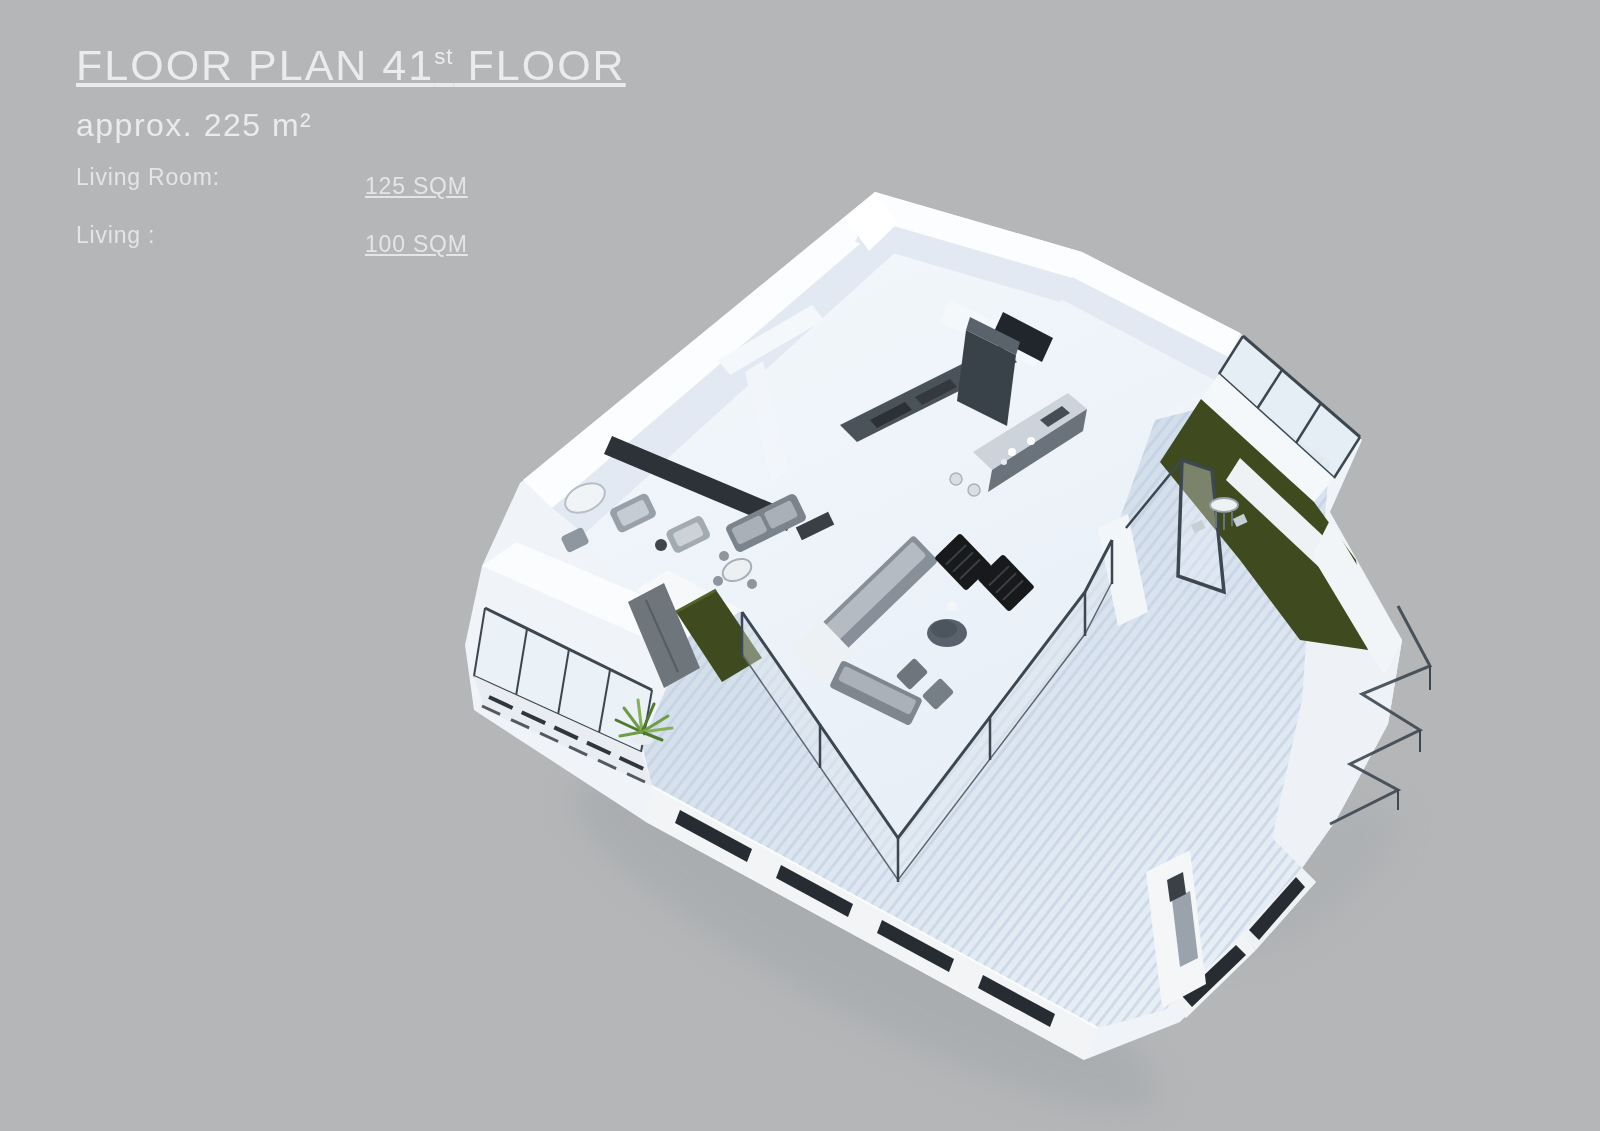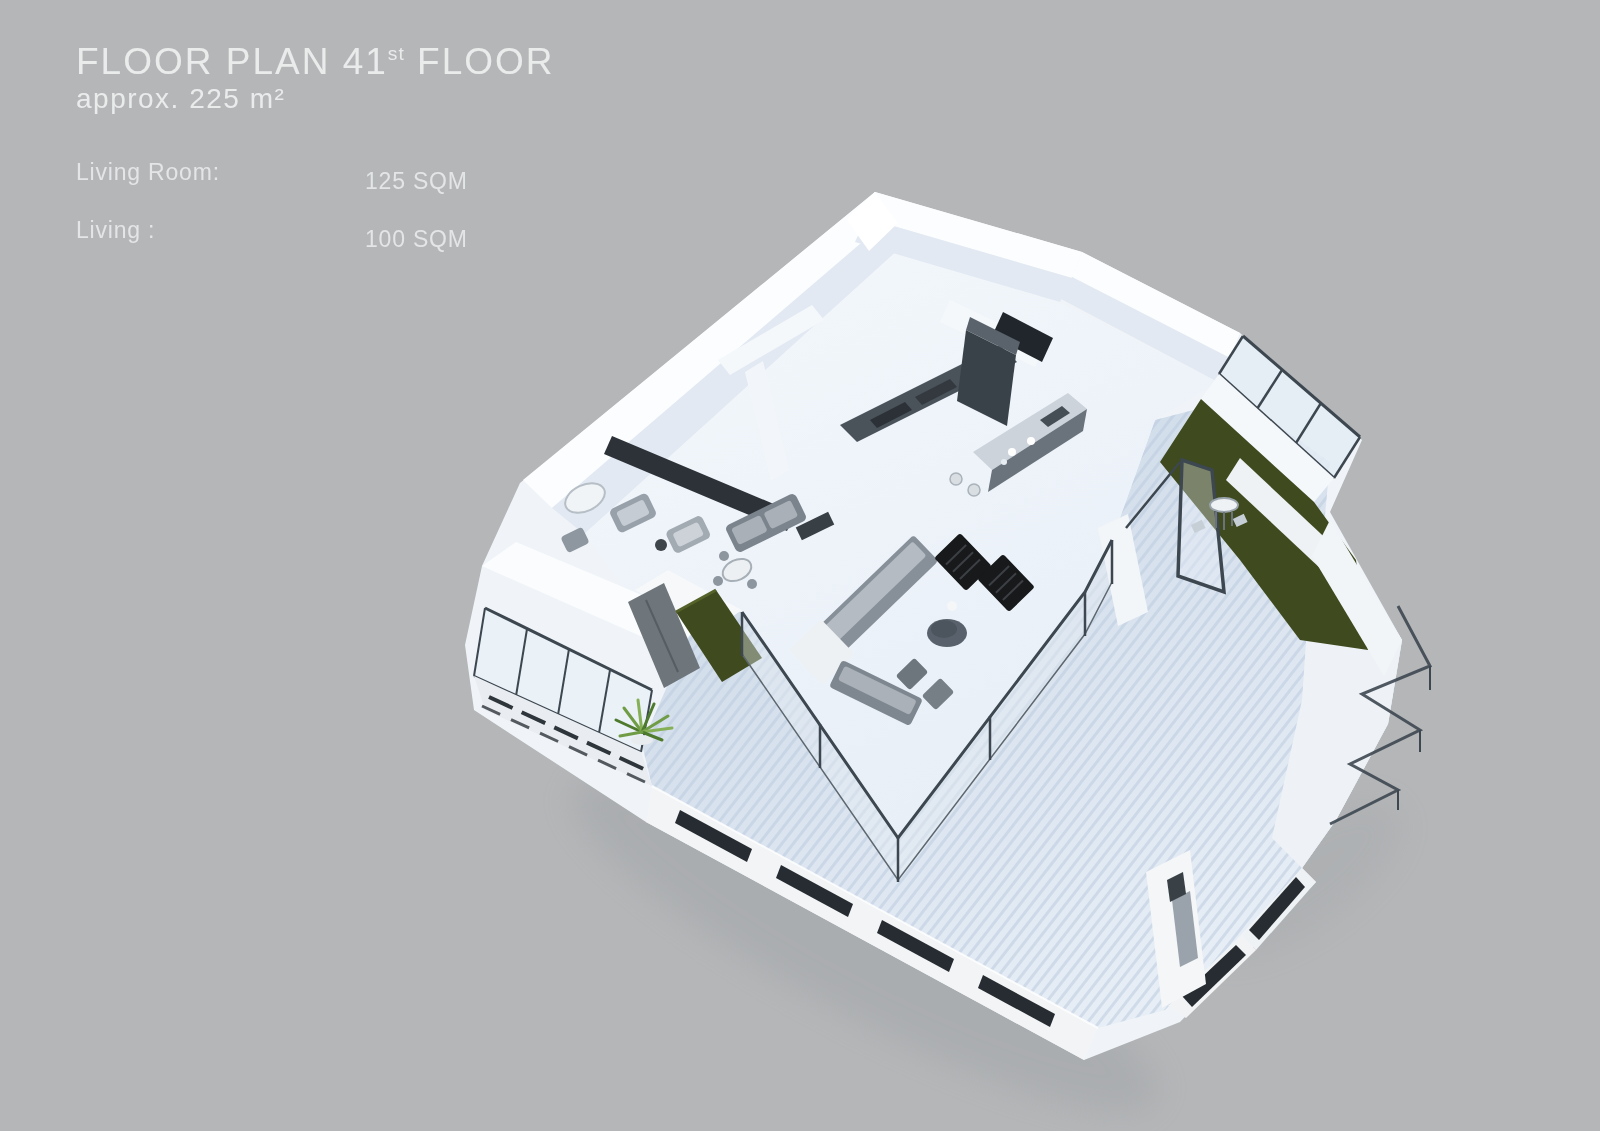--- a/index.html
+++ b/index.html
@@ -4,27 +4,27 @@
 <style>
   html,body{margin:0;padding:0;}
   body{
     width:1600px;height:1131px;overflow:hidden;position:relative;
     background:var(--bg,#b4b6b8);
     font-family:"Liberation Sans","DejaVu Sans",sans-serif;
   }
   .stage{position:absolute;inset:0;}
   svg.plan{position:absolute;left:0;top:0;width:1600px;height:1131px;}
   .header{position:absolute;left:76px;top:42px;color:var(--text,#eaecec);}
-  .title{font-size:37px;letter-spacing:2px;font-weight:400;line-height:1.1;}
+  .title{font-size:43px;letter-spacing:2px;font-weight:400;line-height:1.1;text-decoration:underline;}
   .title sup{font-size:0.52em;position:relative;top:-0.05em;letter-spacing:1px;}
-  .subtitle{font-size:28px;letter-spacing:1.5px;margin-top:0;font-weight:400;}
-  .specs{margin-top:44px;}
+  .subtitle{font-size:32px;letter-spacing:1.5px;margin-top:18px;font-weight:400;}
+  .specs{margin-top:20px;}
   .spec-row{display:flex;align-items:flex-start;margin-bottom:22px;}
   .spec-label{flex:0 0 289px;font-size:23px;letter-spacing:0.8px;color:var(--text-dim,#e2e4e5);}
-  .spec-value{font-size:23px;letter-spacing:0.8px;padding-top:9px;color:var(--text-dim,#e2e4e5);}
+  .spec-value{font-size:23px;letter-spacing:0.8px;padding-top:9px;color:var(--text-dim,#e2e4e5);text-decoration:underline;}
   
   .wallTop{fill:var(--wall-top,#fbfdfe);}
   .wallFace{fill:var(--wall-face,#e2e9f2);}
   .frameLn{stroke:var(--frame,#3d4750);fill:none;}
   .slot{fill:var(--slot,#262c31);}
   .hedge{fill:var(--hedge,#3f4a1e);}
   .s-deck-a{stop-color:var(--deck-a,#c9d6e6);}
   .s-deck-b{stop-color:var(--deck-b,#e6edf5);}
   .s-floor-a{stop-color:#f4f8fc;}
   .s-floor-b{stop-color:#e8eff7;}

